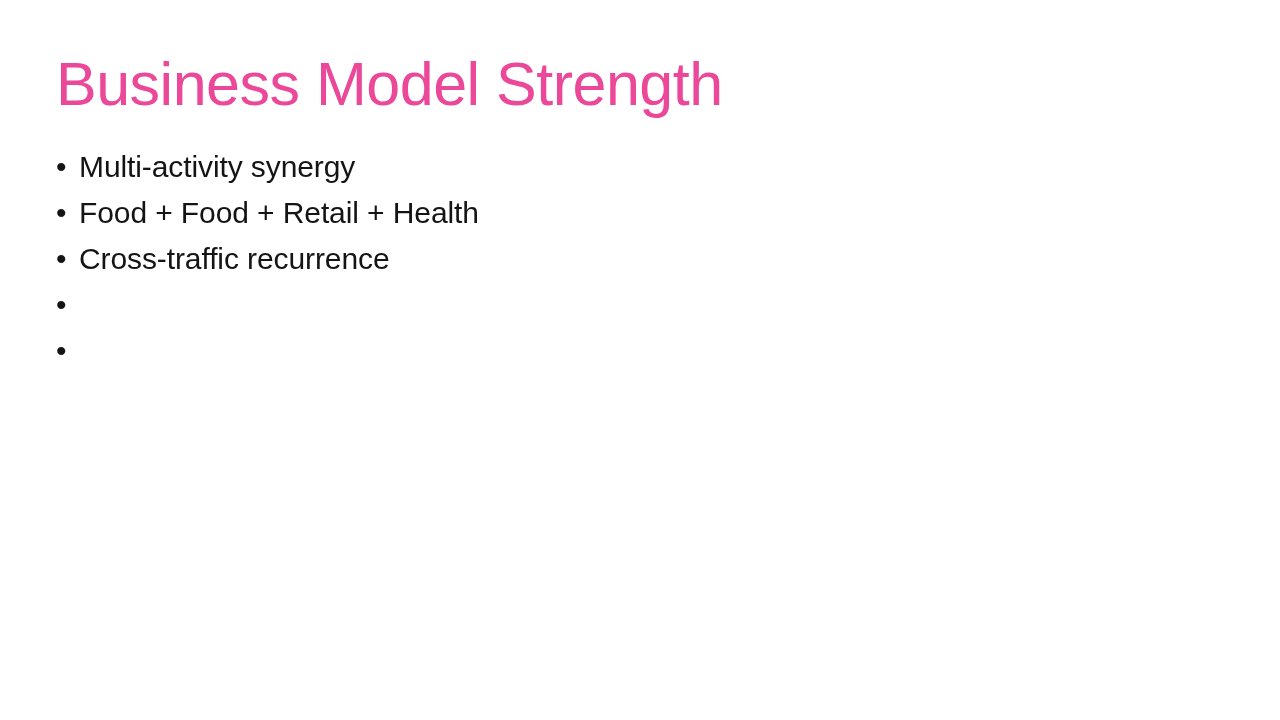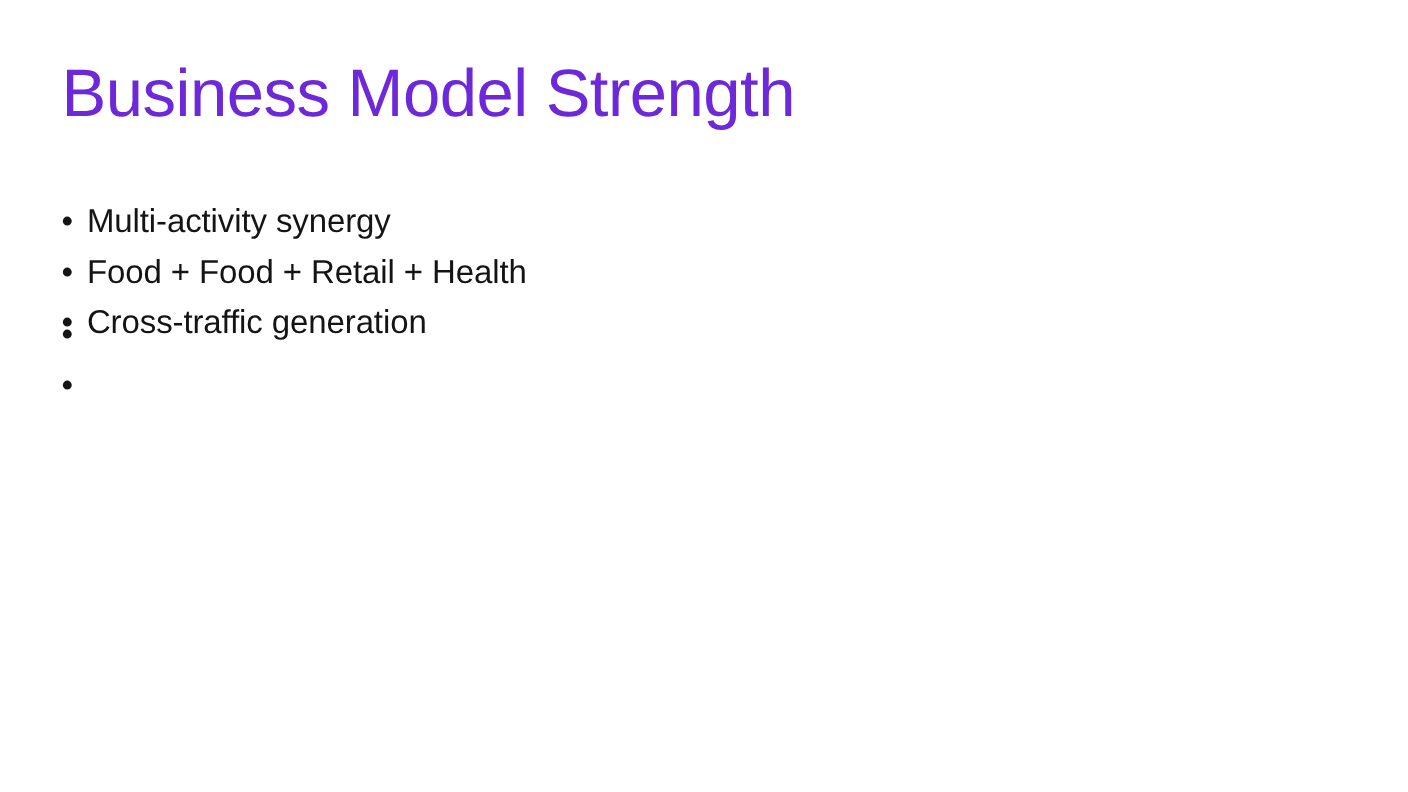--- a/index.html
+++ b/index.html
@@ -25,21 +25,21 @@
   .slide-title {
     position: absolute;
     left: 56px;
     top: 52px;
     margin: 0;
     font-family: "Liberation Sans", sans-serif;
     font-size: 61px;
     font-weight: 400;
     line-height: 1.08;
     letter-spacing: -0.5px;
-    color: #6d28d9;
+    color: #ec4899;
     white-space: nowrap;
   }
 
   .bullet-list {
     position: absolute;
     left: 56px;
     top: 144px;
     margin: 0;
     padding: 0;
     list-style: none;
@@ -63,21 +63,20 @@
     flex: 0 0 auto;
     width: 23px;
     font-size: 30px;
     line-height: 46px;
     color: #141414;
     text-align: left;
   }
 
   .bullet-text {
     flex: 0 1 auto;
-    margin-top: 35px;
   }
 </style>
 </head>
 <body>
 
 <div class="slide">
 
   <h1 class="slide-title">Business Model Strength</h1>
 
   <ul class="bullet-list">
@@ -87,21 +86,21 @@
       <span class="bullet-text">Multi-activity synergy</span>
     </li>
 
     <li class="bullet-item">
       <span class="bullet-marker">•</span>
       <span class="bullet-text">Food + Food + Retail + Health</span>
     </li>
 
     <li class="bullet-item">
       <span class="bullet-marker">•</span>
-      <span class="bullet-text">Cross-traffic generation</span>
+      <span class="bullet-text">Cross-traffic recurrence</span>
     </li>
 
     <li class="bullet-item">
       <span class="bullet-marker">•</span>
     </li>
 
     <li class="bullet-item">
       <span class="bullet-marker">•</span>
     </li>
 

